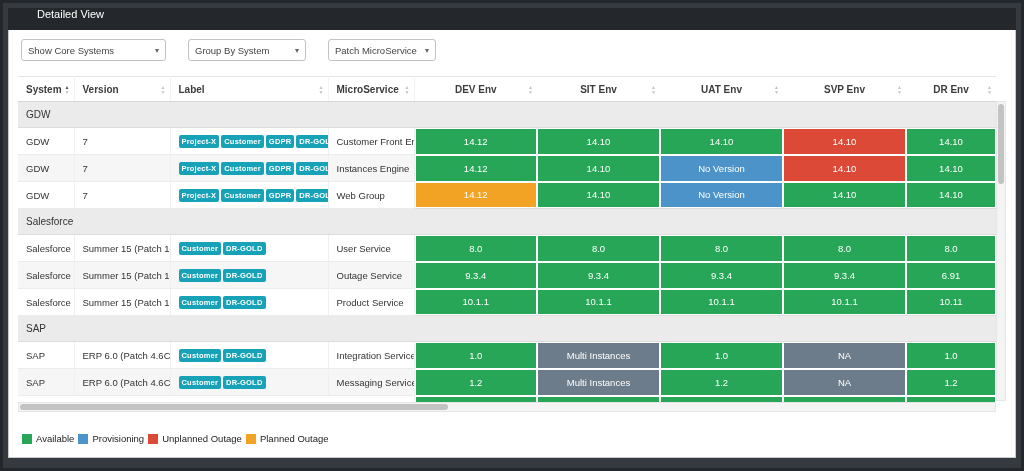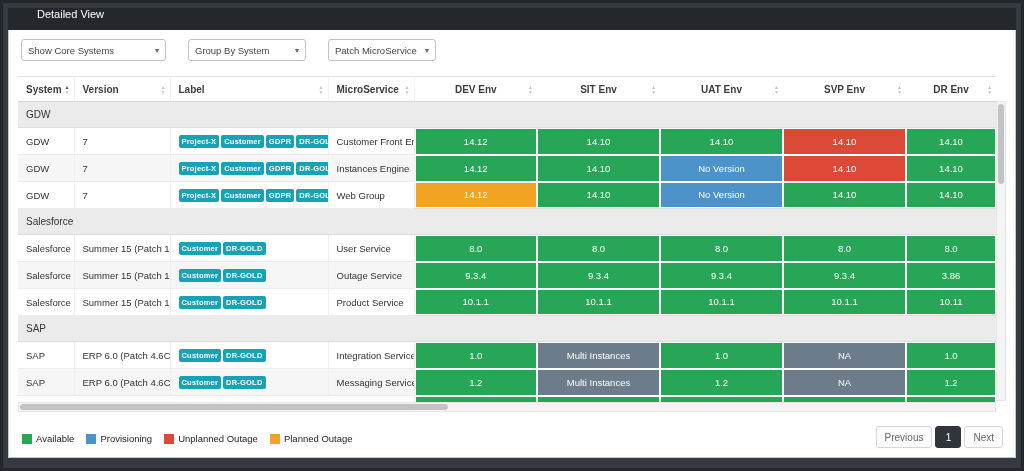--- a/index.html
+++ b/index.html
@@ -76,21 +76,21 @@
   tr.partial td { height: 6px; border-bottom: none; }
   tr.partial td.envc { padding: 1px 1px 0 1px; }
   tr.partial .chip { height: 5px; }
 
   .vscroll { position: absolute; left: 978px; top: 25px; width: 10px; height: 300px; background: #f4f4f4; border: 1px solid #e6e6e6; }
   .vthumb { position: absolute; left: 1px; top: 2px; width: 6px; height: 80px; background: #c3c3c3; border-radius: 3px; }
   .hscroll { position: relative; width: 978px; height: 10px; background: #f4f4f4; border: 1px solid #e6e6e6; }
   .hthumb { position: absolute; left: 1px; top: 1px; height: 6px; width: 428px; background: #c3c3c3; border-radius: 3px; }
 
   
-  .legend { position: absolute; left: 13px; bottom: 13px; display: flex; align-items: center; gap: 12px; font-size: 9.5px; color: #222; }
+  .legend { position: absolute; left: 13px; bottom: 13px; display: flex; align-items: center; gap: 4px; font-size: 9.5px; color: #222; }
   .legend .item { display: flex; align-items: center; gap: 4px; }
   .sq { width: 10px; height: 10px; display: inline-block; }
   .pagination { position: absolute; right: 12px; bottom: 9px; display: flex; gap: 3px; }
   .page-btn {
     min-width: 26px; height: 22px; padding: 0 8px; border: 1px solid #d6d6d6; background: #fcfcfc;
     color: #666; font-size: 10px; border-radius: 3px; font-family: inherit;
     display: flex; align-items: center; justify-content: center; cursor: pointer;
   }
   .page-btn.active { color: #fff; }
 </style>
@@ -274,21 +274,21 @@
               <td class="envc">
                 <div class="chip" style="background: rgb(39, 166, 88);">9.3.4</div>
               </td>
               <td class="envc">
                 <div class="chip" style="background: rgb(39, 166, 88);">9.3.4</div>
               </td>
               <td class="envc">
                 <div class="chip" style="background: rgb(39, 166, 88);">9.3.4</div>
               </td>
               <td class="envc">
-                <div class="chip" style="background: rgb(39, 166, 88);">3.86</div>
+                <div class="chip" style="background: rgb(39, 166, 88);">6.91</div>
               </td>
             </tr>
             <tr class="data-row">
               <td class="lft">Salesforce</td>
               <td class="lft">Summer 15 (Patch 10.1)</td>
               <td class="lft"><span class="badge" style="background: rgb(23, 162, 184);">Customer</span><span class="badge" style="background: rgb(23, 162, 184);">DR-GOLD</span></td>
               <td class="lft">Product Service</td>
               <td class="envc">
                 <div class="chip" style="background: rgb(39, 166, 88);">10.1.1</div>
               </td>
@@ -390,20 +390,15 @@
         <span class="item">
           <span class="sq" style="background: rgb(220, 73, 54);"></span>
           <span>Unplanned Outage</span>
         </span>
         <span class="item">
           <span class="sq" style="background: rgb(242, 163, 36);"></span>
           <span>Planned Outage</span>
         </span>
       </div>
 
-    <div class="pagination">
-      <button class="page-btn">Previous</button>
-      <button class="page-btn active" style="background: rgb(47, 53, 59); border-color: rgb(47, 53, 59);">1</button>
-      <button class="page-btn">Next</button>
-    </div>
 
   </div>
 </div>
 
 </body></html>

